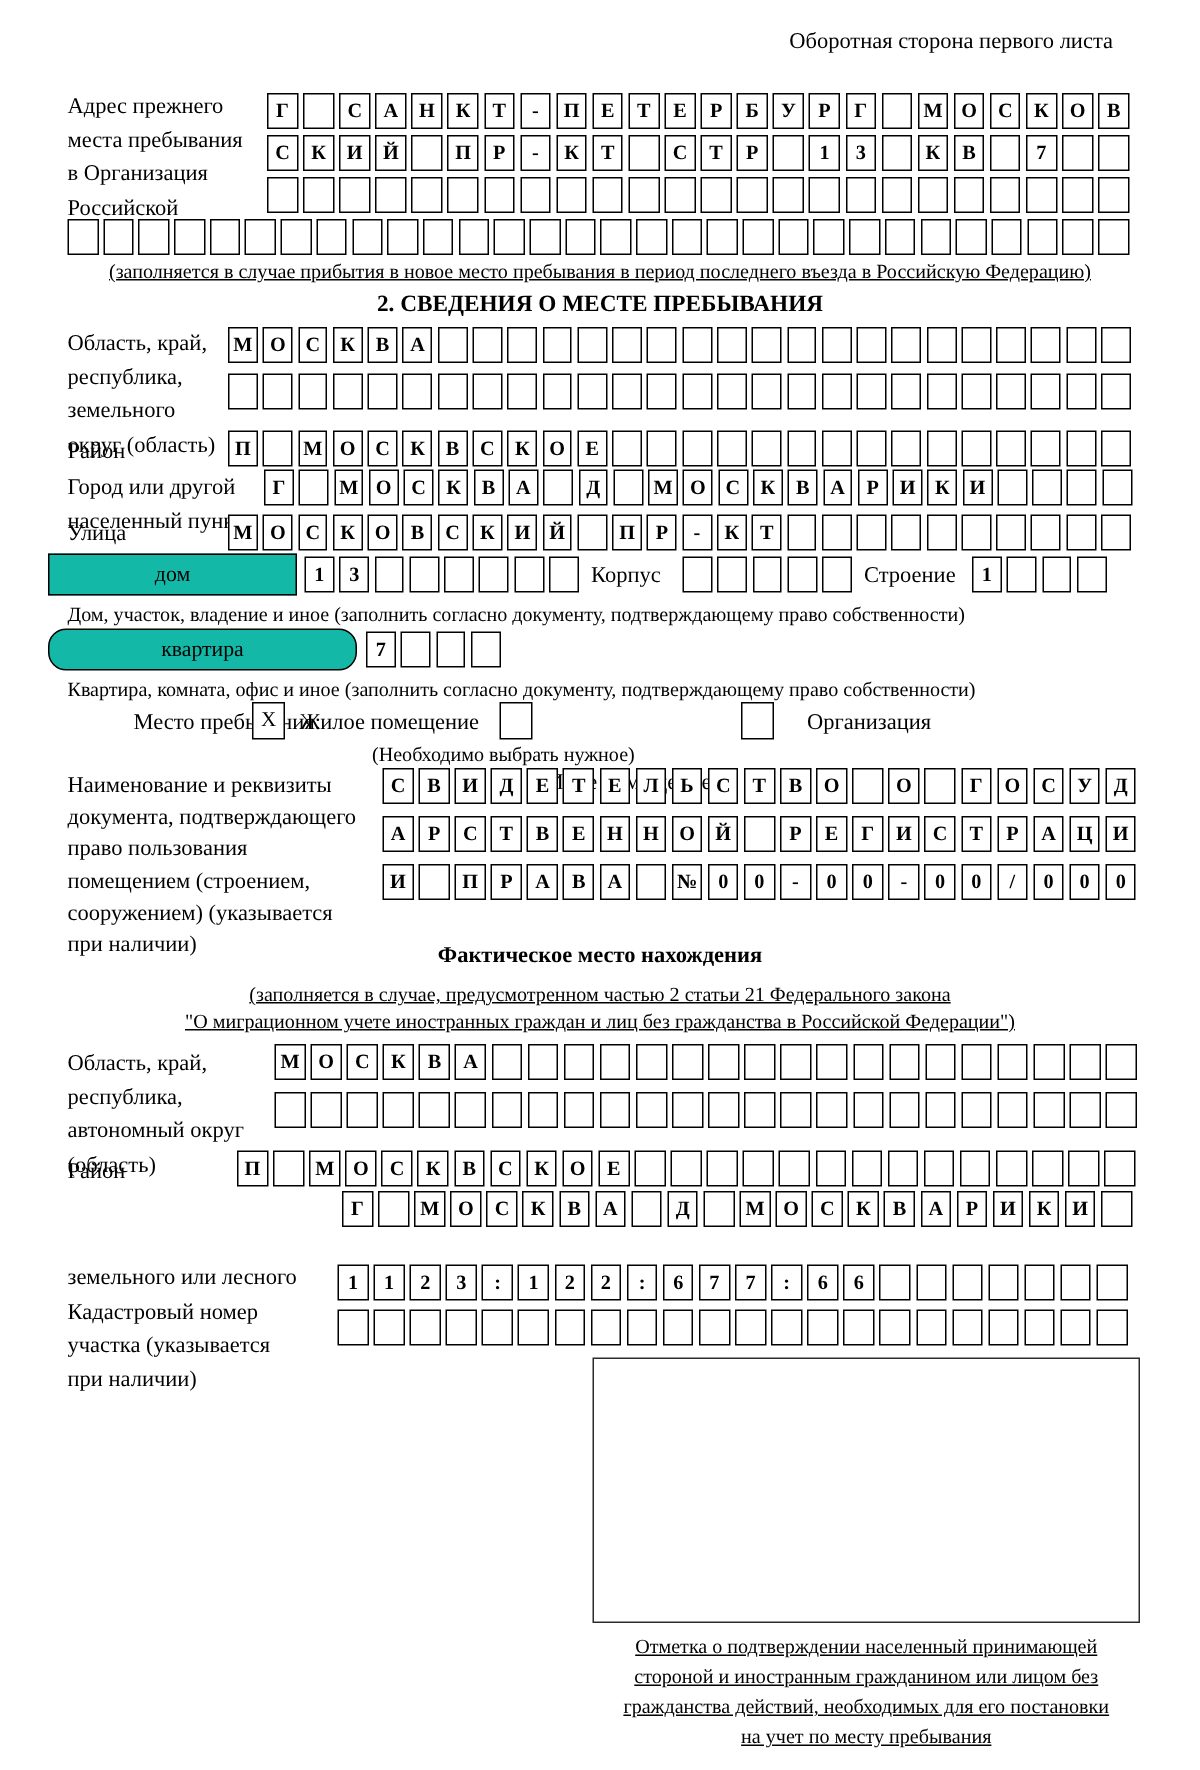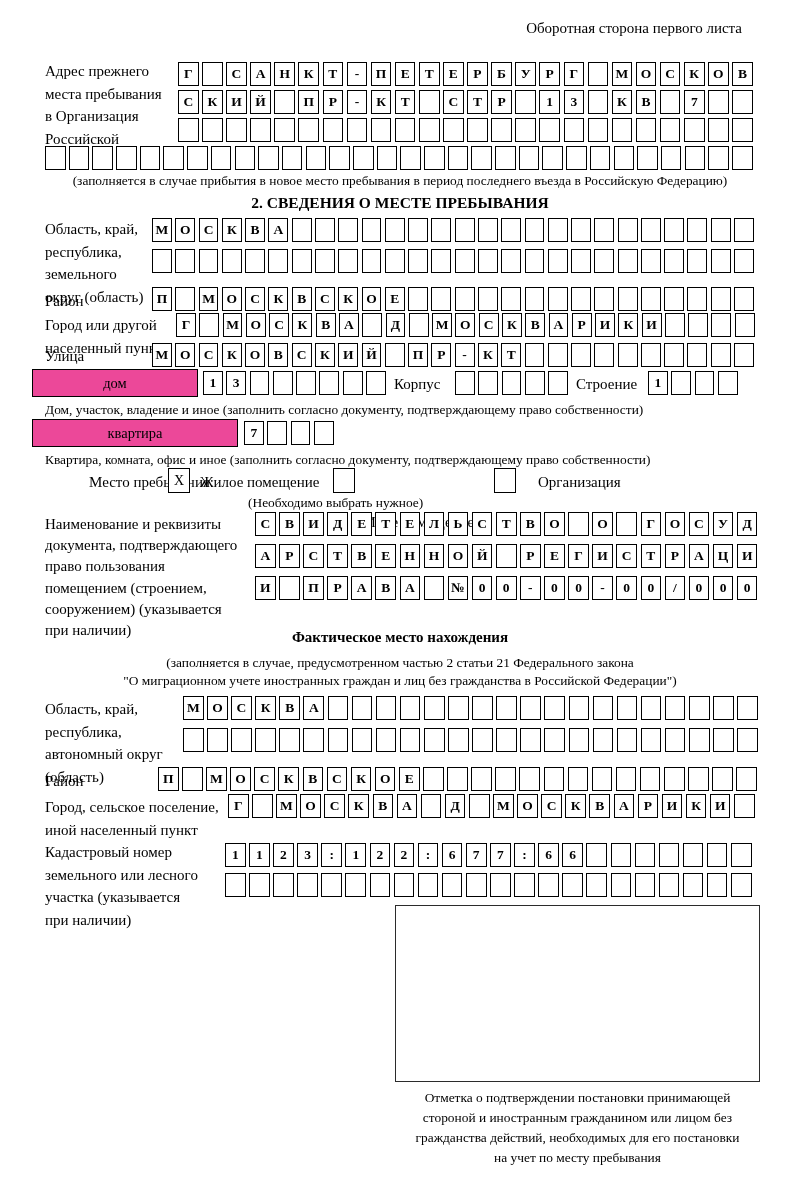--- a/index.html
+++ b/index.html
@@ -16,28 +16,28 @@
   .cells { display:flex; }
   .cell {
     box-sizing:border-box; width:20.6px; height:24px; border:1.5px solid #000;
     margin-right:3.5px; display:flex; align-items:center; justify-content:center;
     font-weight:700; font-size:13.5px; flex:none; background:#fff;
   }
   .p233 .cell { width:19.9px; margin-right:3.4px; }
   .p237 .cell { width:20.6px; margin-right:3.1px; }
   .typebox {
     box-sizing:border-box; height:28px; border:1.6px solid #000;
-    display:flex; align-items:center; justify-content:center; font-size:14.5px; background:#ec4899;
+    display:flex; align-items:center; justify-content:center; font-size:14.5px; background:#14b8a6;
   }
   .chk {
     box-sizing:border-box; width:22px; height:25px; border:1.7px solid #000;
     display:flex; align-items:center; justify-content:center; font-size:14px; background:#fff;
   }
   .stamp { box-sizing:border-box; border:1.8px solid #2b2b2b; background:#fff; }
-  .center { text-align:center; }
+  .center { text-align:center;text-decoration:underline; }
 </style>
 </head>
 <body>
 
 <div class="page">
 
   <div class="abs top-note">Оборотная сторона первого листа</div>
 
   <div class="abs lbl" style="left:45px;top:60px;width:135px;">
     <div>Адрес прежнего</div>
@@ -335,21 +335,21 @@
     </div>
   <div class="abs lbl" style="left:576px;top:373px;">Строение</div>
   <div class="abs cells p233" style="left:648px;top:371px;">
       <span class="cell">1</span>
       <span class="cell"></span>
       <span class="cell"></span>
       <span class="cell"></span>
     </div>
   <div class="abs cap" style="left:45px;top:402px;">Дом, участок, владение и иное (заполнить согласно документу, подтверждающему право собственности)</div>
 
-  <div class="abs typebox" style="left:32px;top:419px;width:206px;">квартира</div>
+  <div class="abs typebox" style="left:32px;top:419px;width:206px;border-radius:12px;">квартира</div>
   <div class="abs cells p233" style="left:244px;top:421px;">
       <span class="cell">7</span>
       <span class="cell"></span>
       <span class="cell"></span>
       <span class="cell"></span>
     </div>
   <div class="abs cap" style="left:45px;top:452px;">Квартира, комната, офис и иное (заполнить согласно документу, подтверждающему право собственности)</div>
 
   <div class="abs lbl" style="left:45px;top:471px;margin-left:44px;">Место пребывания:</div>
   <div class="abs chk" style="left:168px;top:468px;">X</div>
@@ -523,24 +523,20 @@
       <span class="cell"></span>
       <span class="cell"></span>
       <span class="cell"></span>
       <span class="cell"></span>
       <span class="cell"></span>
       <span class="cell"></span>
       <span class="cell"></span>
       <span class="cell"></span>
     </div>
 
-  <div class="abs lbl" style="left:45px;top:796px;width:180px;">
-    <div>Город, сельское поселение,</div>
-    <div>иной населенный пункт</div>
-  </div>
   <div class="abs cells" style="left:228px;top:794px;">
       <span class="cell">Г</span>
       <span class="cell"></span>
       <span class="cell">М</span>
       <span class="cell">О</span>
       <span class="cell">С</span>
       <span class="cell">К</span>
       <span class="cell">В</span>
       <span class="cell">А</span>
       <span class="cell"></span>
@@ -553,22 +549,22 @@
       <span class="cell">В</span>
       <span class="cell">А</span>
       <span class="cell">Р</span>
       <span class="cell">И</span>
       <span class="cell">К</span>
       <span class="cell">И</span>
       <span class="cell"></span>
     </div>
 
   <div class="abs lbl" style="left:45px;top:841px;width:180px;">
+    <div>земельного или лесного</div>
     <div>Кадастровый номер</div>
-    <div>земельного или лесного</div>
     <div>участка (указывается</div>
     <div>при наличии)</div>
   </div>
   <div class="abs cells" style="left:225px;top:843px;">
       <span class="cell">1</span>
       <span class="cell">1</span>
       <span class="cell">2</span>
       <span class="cell">3</span>
       <span class="cell">:</span>
       <span class="cell">1</span>
@@ -609,19 +605,19 @@
       <span class="cell"></span>
       <span class="cell"></span>
       <span class="cell"></span>
       <span class="cell"></span>
       <span class="cell"></span>
       <span class="cell"></span>
     </div>
 
   <div class="abs stamp" style="left:395px;top:905px;width:365px;height:177px;"></div>
   <div class="abs cap center" style="left:370px;top:1088px;width:415px;line-height:20px;">
-    <div>Отметка о подтверждении постановки принимающей</div>
+    <div>Отметка о подтверждении населенный принимающей</div>
     <div>стороной и иностранным гражданином или лицом без</div>
     <div>гражданства действий, необходимых для его постановки</div>
     <div>на учет по месту пребывания</div>
   </div>
 
 </div>
 
 </body></html>

